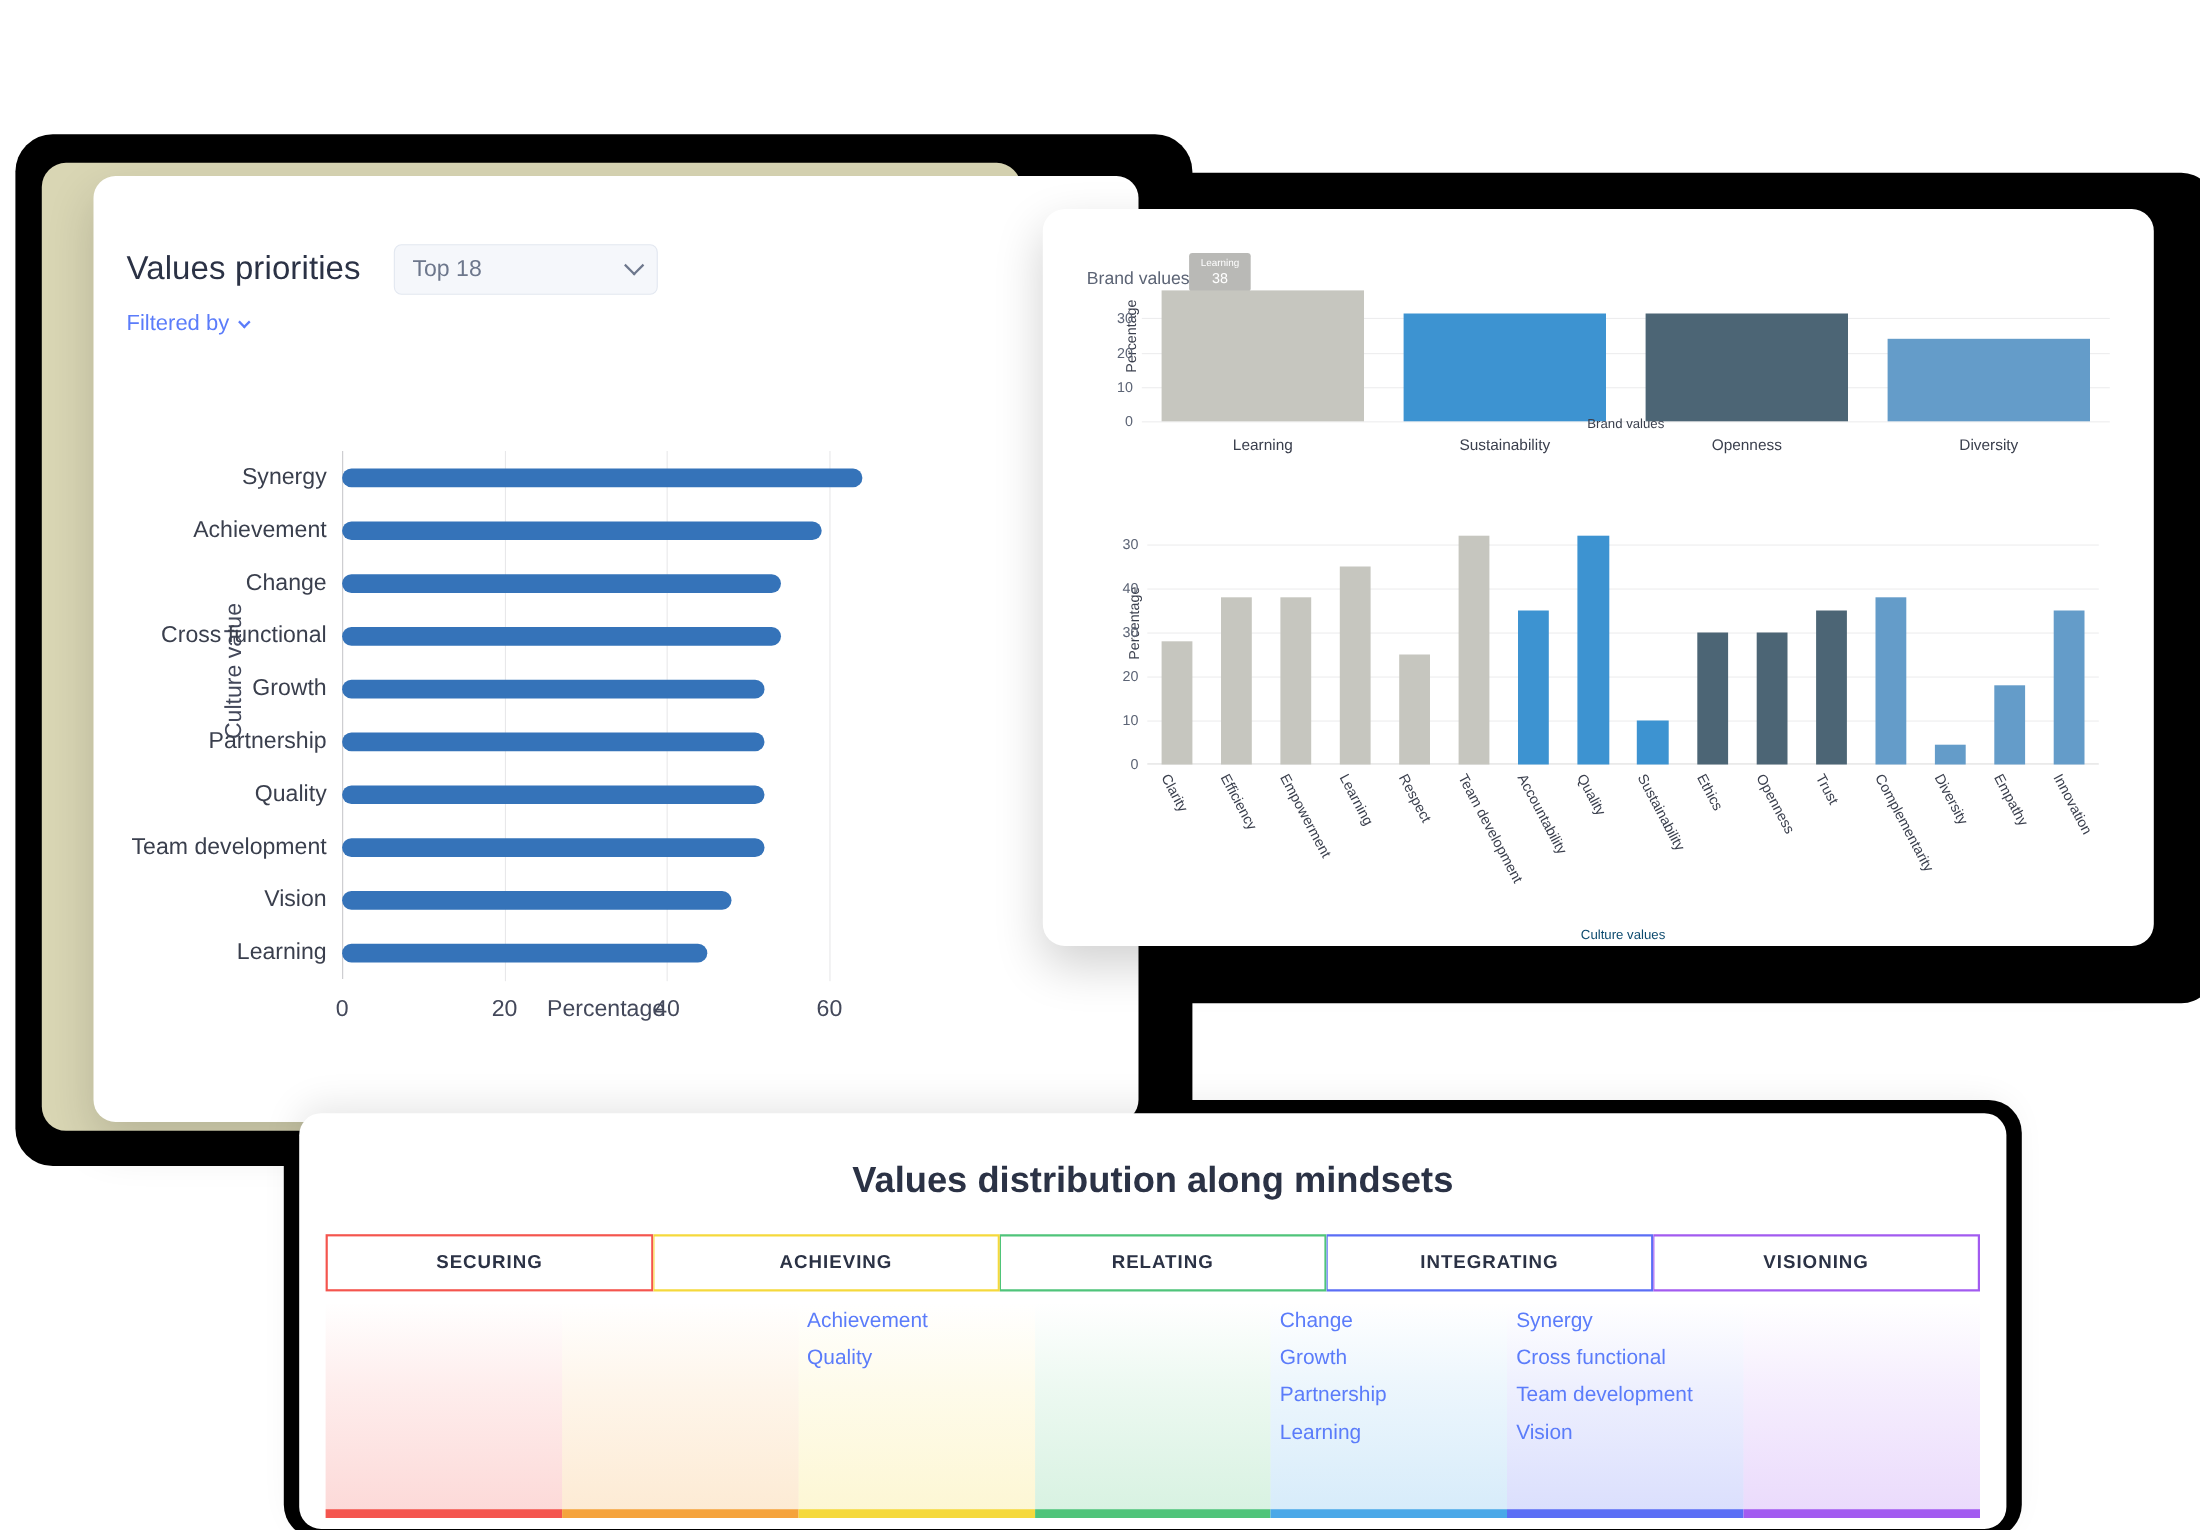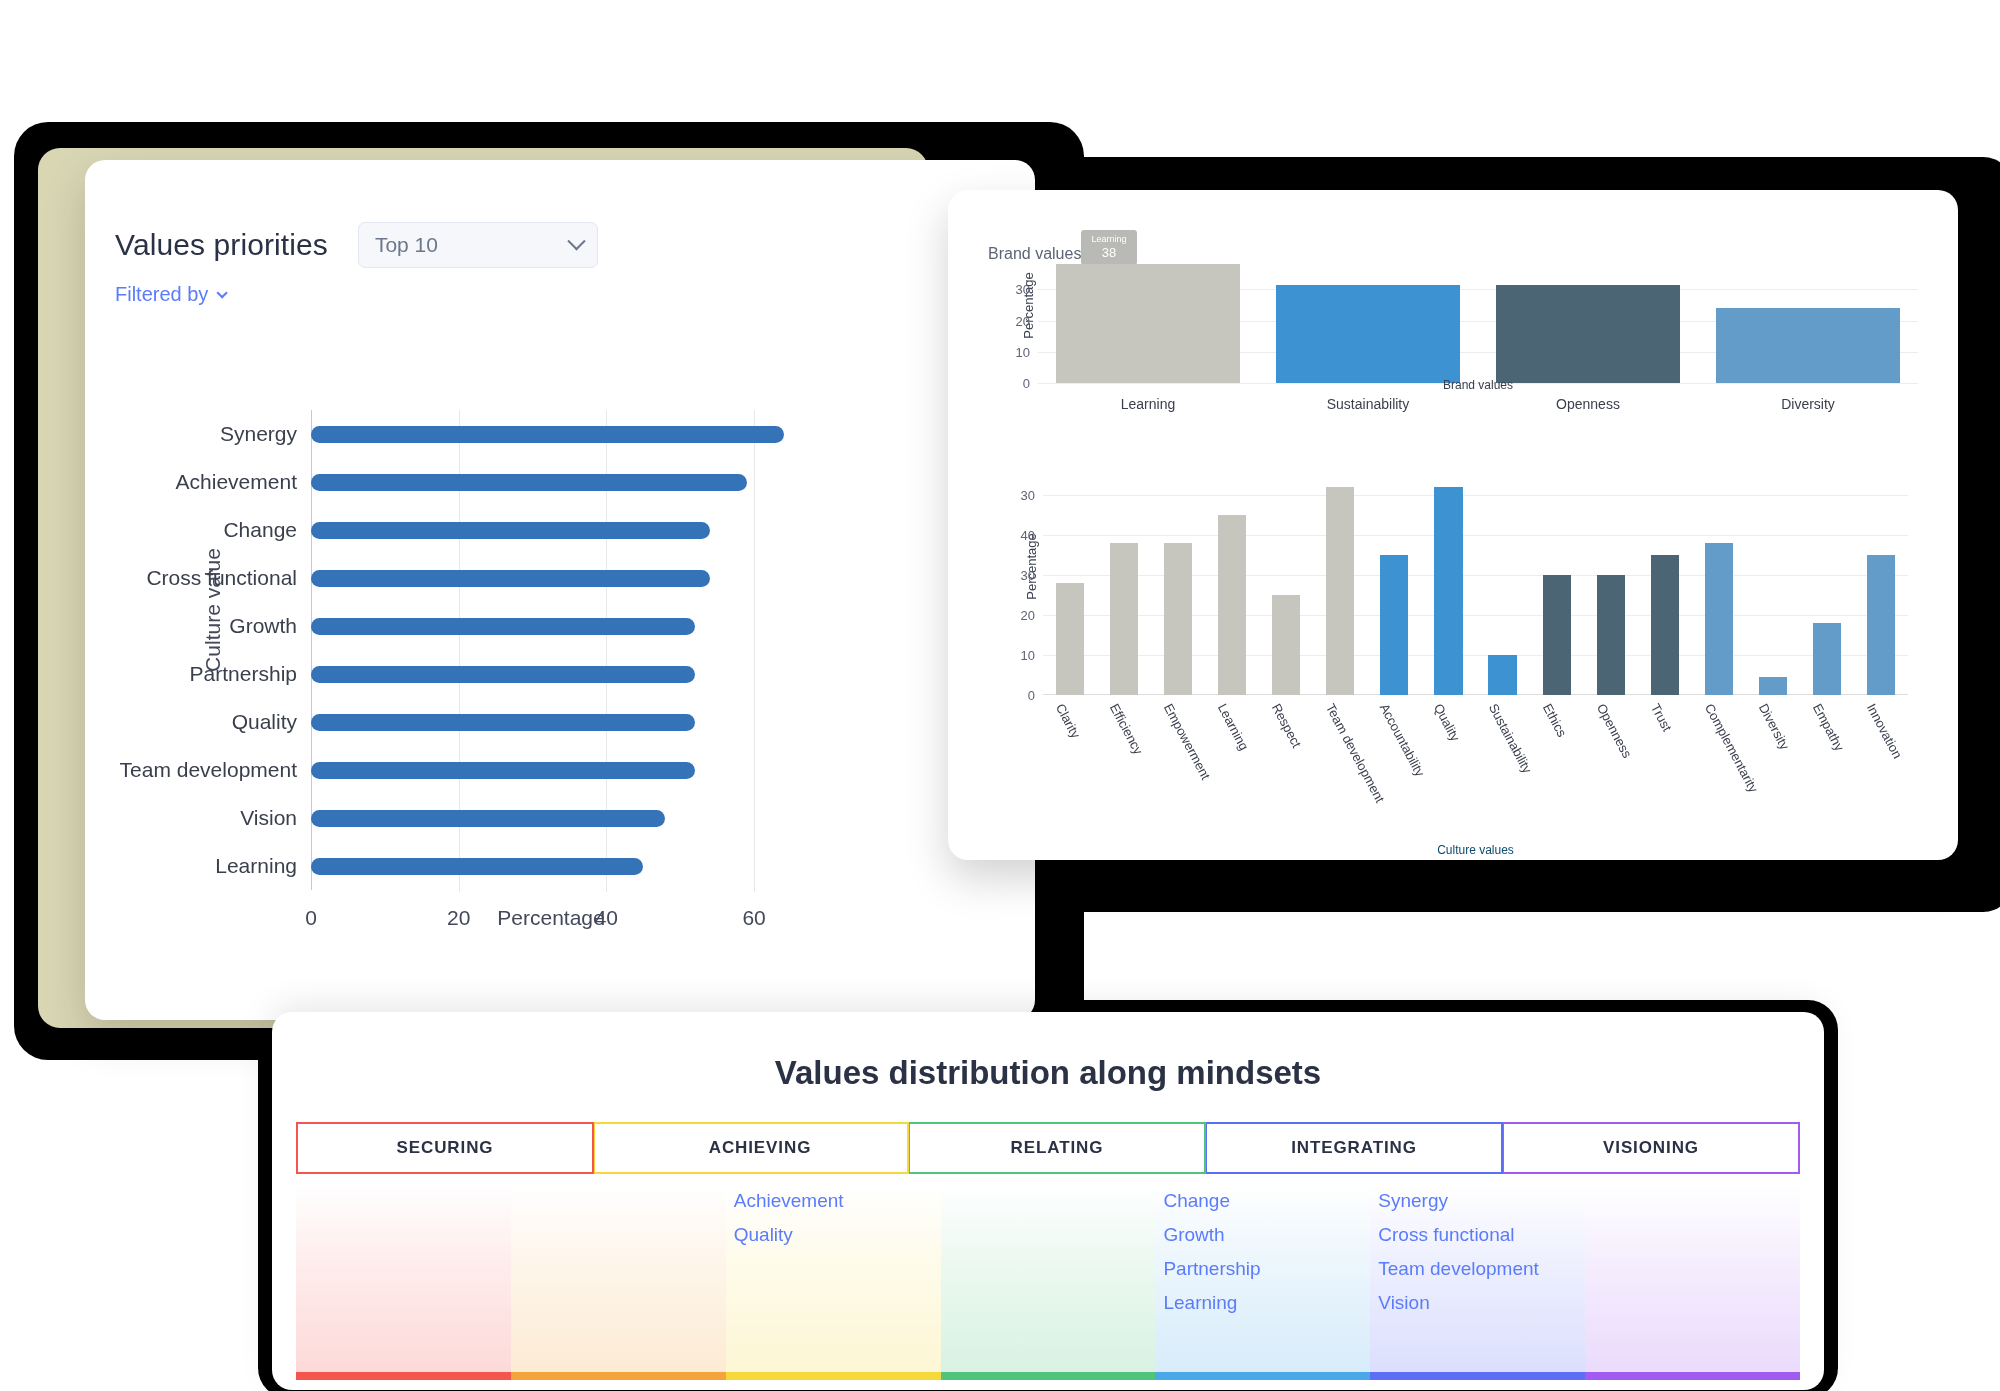--- a/index.html
+++ b/index.html
@@ -147,21 +147,21 @@
 
   <div class="shell" id="shell-left"></div>
   <div class="shell" id="shell-right-wide"></div>
   <div class="shell" id="shell-bottom"></div>
   <div id="cream-card"></div>
 
   <div class="panel" id="panel-left">
     <div id="left-head">
       <div id="vp-title">Values priorities</div>
       <div id="top-select">
-        <span class="val">Top 10</span>
+        <span class="val">Top 18</span>
         <span class="chev"></span>
       </div>
     </div>
     <div id="filtered-by">
       <span>Filtered by</span>
       <span class="chev-sm"></span>
     </div>
 
     <div id="hbar-wrap">
       <div id="hb-ylabel">Culture value</div>

